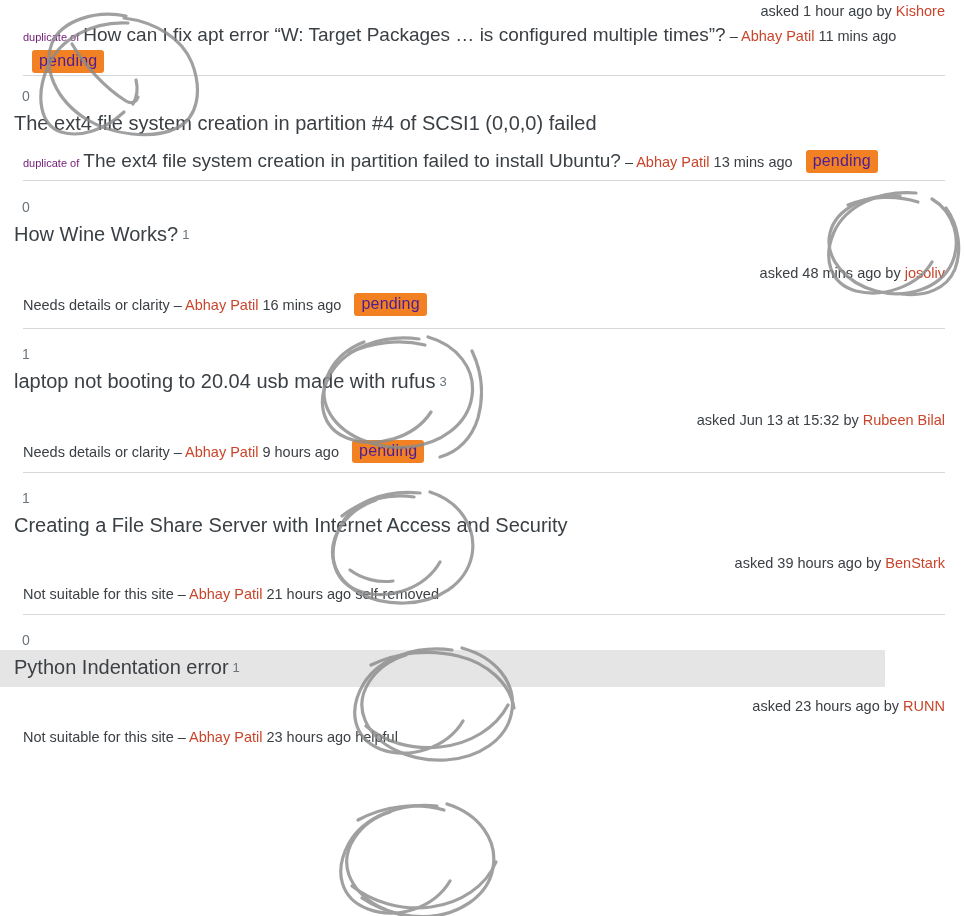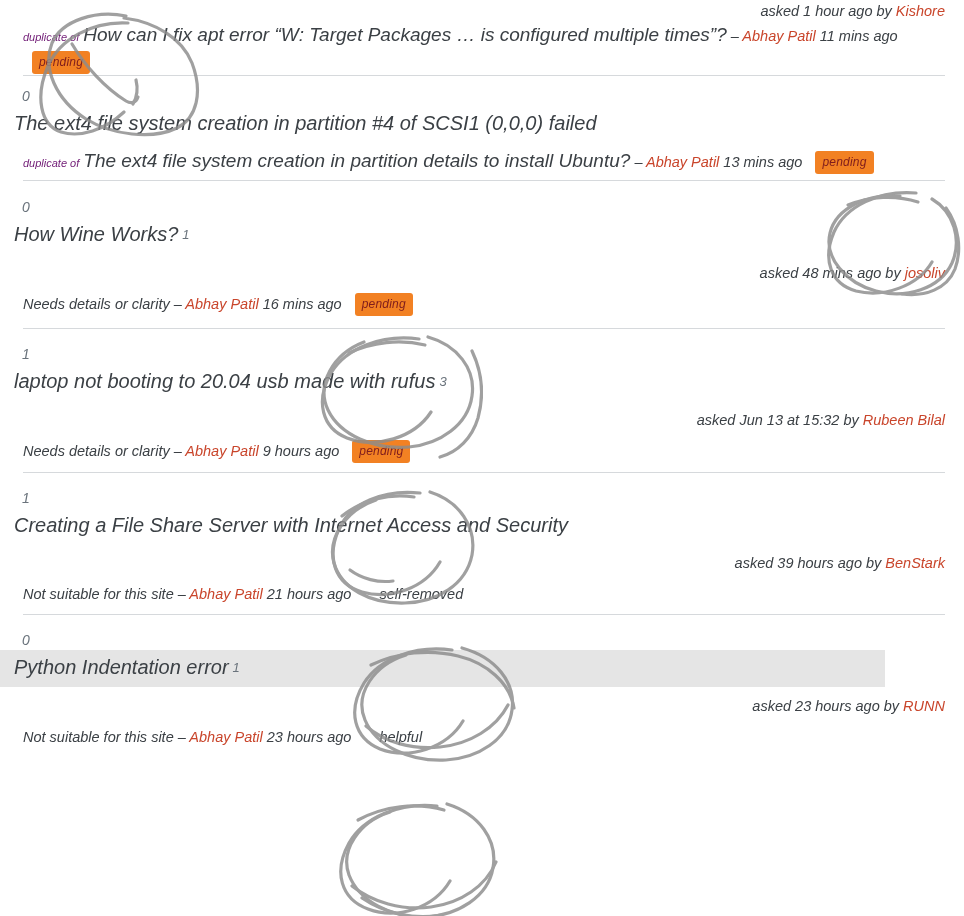--- a/index.html
+++ b/index.html
@@ -24,21 +24,20 @@
     width: 964px; height: 916px;
     pointer-events: none;
     z-index: 40;
   }
 
   
   .flag-list {
     position: absolute;
     left: 0; top: 0;
     width: 964px;
-    font-style: italic;
   }
 
   .flag-row {
     position: relative;
     padding: 0 19px 0 23px;
   }
 
   .divider {
     height: 1px;
     background: #d6d9dc;
@@ -72,28 +71,28 @@
   }
   .reason-line .dup-title {
     font-size: 19px;
     color: #3b4045;
   }
   .reason-line .user-link {
     color: #c9452b;
   }
   .reason-line .plain-note {
     color: #3b4045;
-    margin-left: 24px;
+    margin-left: 0;
   }
 
   .badge-pending {
     display: inline-block;
     background: #f28123;
-    color: #7f1d1d;
-    font-size: 12px;
+    color: #4c1d95;
+    font-size: 16px;
     line-height: 12px;
     padding: 5px 7px 6px 7px;
     border-radius: 3px;
     margin-left: 9px;
     vertical-align: 1px;
     letter-spacing: 0.2px;
   }
 
   .vote-count {
     font-size: 14px;
@@ -152,21 +151,21 @@
 
   <div class="flag-row" style="padding-left:0;padding-right:0;">
     <div class="vote-count" style="padding-top:10px;">0</div>
     <div class="title-wrap">
       <span class="title-inner">
         <span class="q-title"><span class="title-text">The ext4 file system creation in partition #4 of SCSI1 (0,0,0) failed</span></span>
       </span>
     </div>
     <div class="reason-line" style="padding-top:8px;">
       <span class="dup-label">duplicate of</span>
-      <span class="dup-title">The ext4 file system creation in partition details to install Ubuntu?</span>
+      <span class="dup-title">The ext4 file system creation in partition failed to install Ubuntu?</span>
       <span>–</span>
       <span class="user-link">Abhay Patil</span>
       <span>13 mins ago</span>
       <span class="badge-pending">pending</span>
     </div>
     <div class="spacer-sm"></div>
   </div>
 
   <div class="divider"></div>
 

